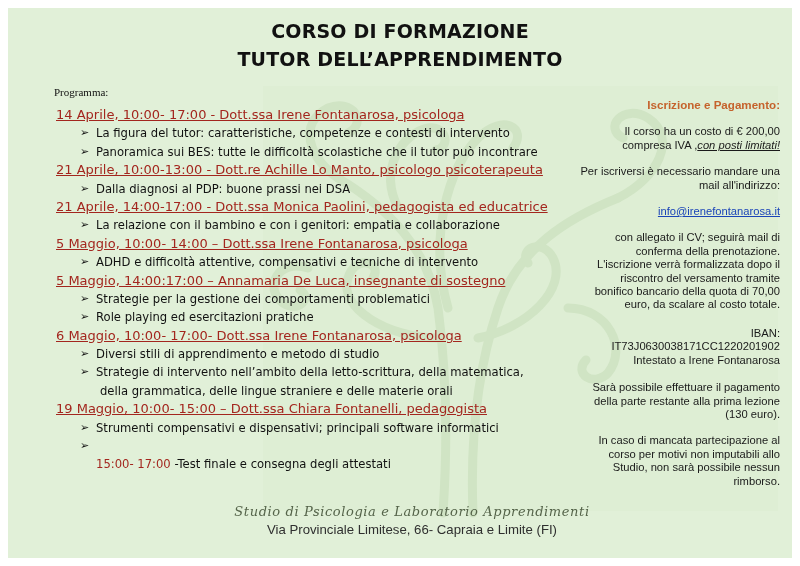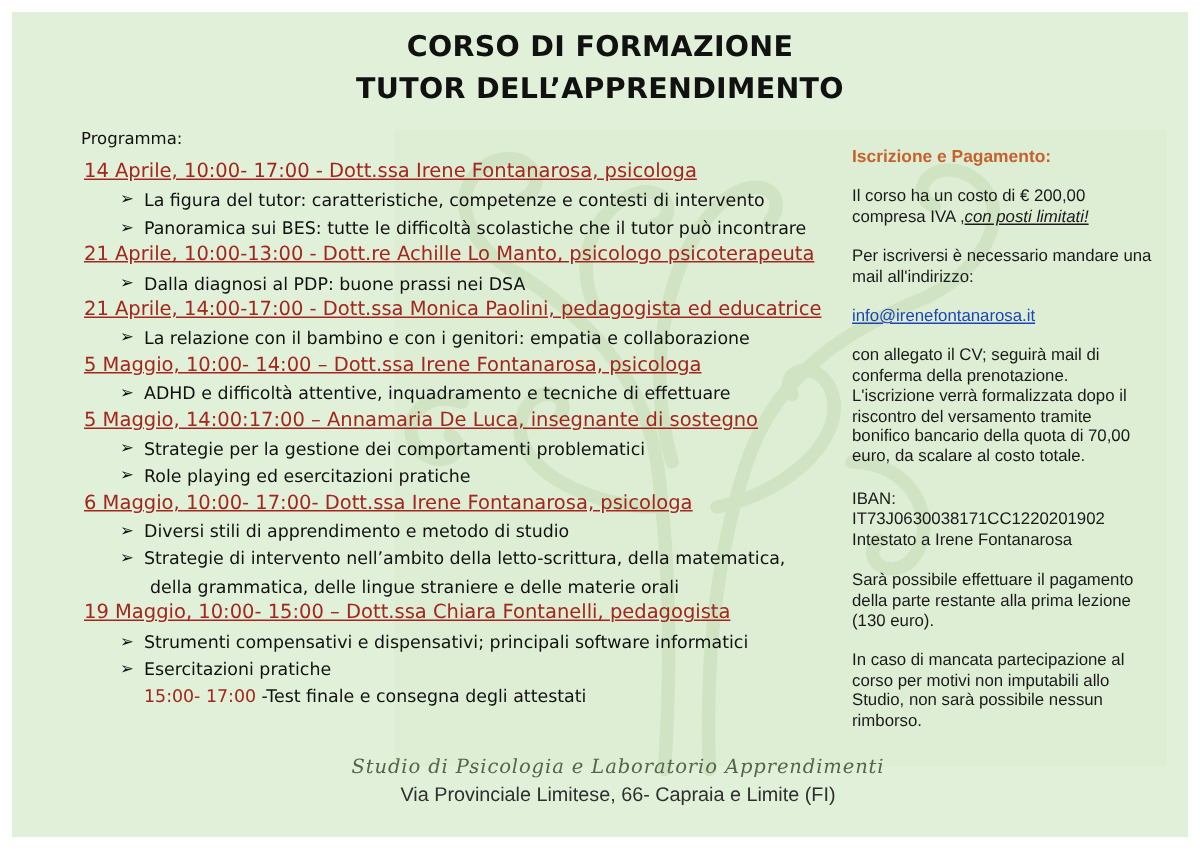--- a/index.html
+++ b/index.html
@@ -13,39 +13,39 @@
     }
     .watermark { position: absolute; left: 0; top: 0; width: 784px; height: 550px; pointer-events: none; }
     .title {
       position: absolute; left: 0; width: 784px; text-align: center;
       font-family: "DejaVu Sans", sans-serif; font-weight: bold; color: #111;
       font-size: 19px; letter-spacing: 0.2px;
     }
     .title.l1 { top: 12px; }
     .title.l2 { top: 40px; }
     .program-label {
-      position: absolute; left: 46px; top: 78px; font-size: 11px; color: #111;
+      position: absolute; left: 46px; top: 78px; font-size: 11px; color: #111; font-family: Liberation Serif, serif;
     }
     .program { position: absolute; left: 48px; top: 98px; width: 510px; }
     .session-head {
       color: #a3261e; font-size: 13px; height: 18.4px; line-height: 18.4px; white-space: nowrap; text-decoration: underline;
     }
     .item {
       color: #111; font-size: 11.6px; height: 18.4px; line-height: 18.4px; white-space: nowrap;
       padding-left: 24px; position: relative;
     }
     .item .bullet { position: absolute; left: 24px; top: 0; font-size: 11px; }
     .item .txt { padding-left: 16px; }
     .item.cont .txt { padding-left: 20px; }
     .item.final .txt { padding-left: 16px; }
     .final-time { color: #a3261e; }
     .side {
-      position: absolute; left: 560px; top: 90px; width: 200px;
+      position: absolute; left: 572px; top: 90px; width: 200px;
       font-family: "Liberation Sans", sans-serif; font-size: 11.2px; color: #1a1a1a;
-      text-align: left; line-height: 13.4px;
+      text-align: right; line-height: 13.4px;
     }
     .side p { margin: 0 0 13px 0; }
     .side .head { color: #c5622c; font-weight: bold; font-size: 11.6px; margin-bottom: 14px; }
     .side a, .footer a { color: #1a44b8; text-decoration: underline; }
     .side .uline { text-decoration: underline; font-style: italic; }
     .footer {
       position: absolute; left: 12px; top: 494px; width: 784px; text-align: center;
       font-family: "Liberation Sans", sans-serif; color: #2f2f2f;
     }
     .footer .studio {
@@ -88,34 +88,34 @@
     <div class="item"><span class="bullet">➢</span><span class="txt">La figura del tutor: caratteristiche, competenze e contesti di intervento</span></div>
     <div class="item"><span class="bullet">➢</span><span class="txt">Panoramica sui BES: tutte le difficoltà scolastiche che il tutor può incontrare</span></div>
 
     <div class="session-head">21 Aprile, 10:00-13:00 - Dott.re Achille Lo Manto, psicologo psicoterapeuta</div>
     <div class="item"><span class="bullet">➢</span><span class="txt">Dalla diagnosi al PDP: buone prassi nei DSA</span></div>
 
     <div class="session-head">21 Aprile, 14:00-17:00 - Dott.ssa Monica Paolini, pedagogista ed educatrice</div>
     <div class="item"><span class="bullet">➢</span><span class="txt">La relazione con il bambino e con i genitori: empatia e collaborazione</span></div>
 
     <div class="session-head">5 Maggio, 10:00- 14:00 – Dott.ssa Irene Fontanarosa, psicologa</div>
-    <div class="item"><span class="bullet">➢</span><span class="txt">ADHD e difficoltà attentive, inquadramento e tecniche di effettuare</span></div>
+    <div class="item"><span class="bullet">➢</span><span class="txt">ADHD e difficoltà attentive, compensativi e tecniche di intervento</span></div>
 
     <div class="session-head">5 Maggio, 14:00:17:00 – Annamaria De Luca, insegnante di sostegno</div>
     <div class="item"><span class="bullet">➢</span><span class="txt">Strategie per la gestione dei comportamenti problematici</span></div>
     <div class="item"><span class="bullet">➢</span><span class="txt">Role playing ed esercitazioni pratiche</span></div>
 
     <div class="session-head">6 Maggio, 10:00- 17:00- Dott.ssa Irene Fontanarosa, psicologa</div>
     <div class="item"><span class="bullet">➢</span><span class="txt">Diversi stili di apprendimento e metodo di studio</span></div>
     <div class="item"><span class="bullet">➢</span><span class="txt">Strategie di intervento nell’ambito della letto-scrittura, della matematica,</span></div>
     <div class="item cont"><span class="txt">della grammatica, delle lingue straniere e delle materie orali</span></div>
 
     <div class="session-head">19 Maggio, 10:00- 15:00 – Dott.ssa Chiara Fontanelli, pedagogista</div>
     <div class="item"><span class="bullet">➢</span><span class="txt">Strumenti compensativi e dispensativi; principali software informatici</span></div>
-    <div class="item"><span class="bullet">➢</span><span class="txt">Esercitazioni pratiche</span></div>
+    <div class="item"><span class="bullet">➢</span></div>
     <div class="item final"><span class="txt"><span class="final-time">15:00- 17:00</span><span> -Test finale e consegna degli attestati</span></span></div>
   </div>
 
   <div class="side">
     <p class="head">Iscrizione e Pagamento:</p>
     <p><span>Il corso ha un costo di € 200,00 compresa IVA ,</span><span class="uline">con posti limitati!</span></p>
     <p>Per iscriversi è necessario mandare una mail all'indirizzo:</p>
     <p><a>info@irenefontanarosa.it</a></p>
     <p style="margin-bottom:15px;">con allegato il CV; seguirà mail di conferma della prenotazione. L'iscrizione verrà formalizzata dopo il riscontro del versamento tramite bonifico bancario della quota di 70,00 euro, da scalare al costo totale.</p>
     <p style="margin-bottom:14px;">

